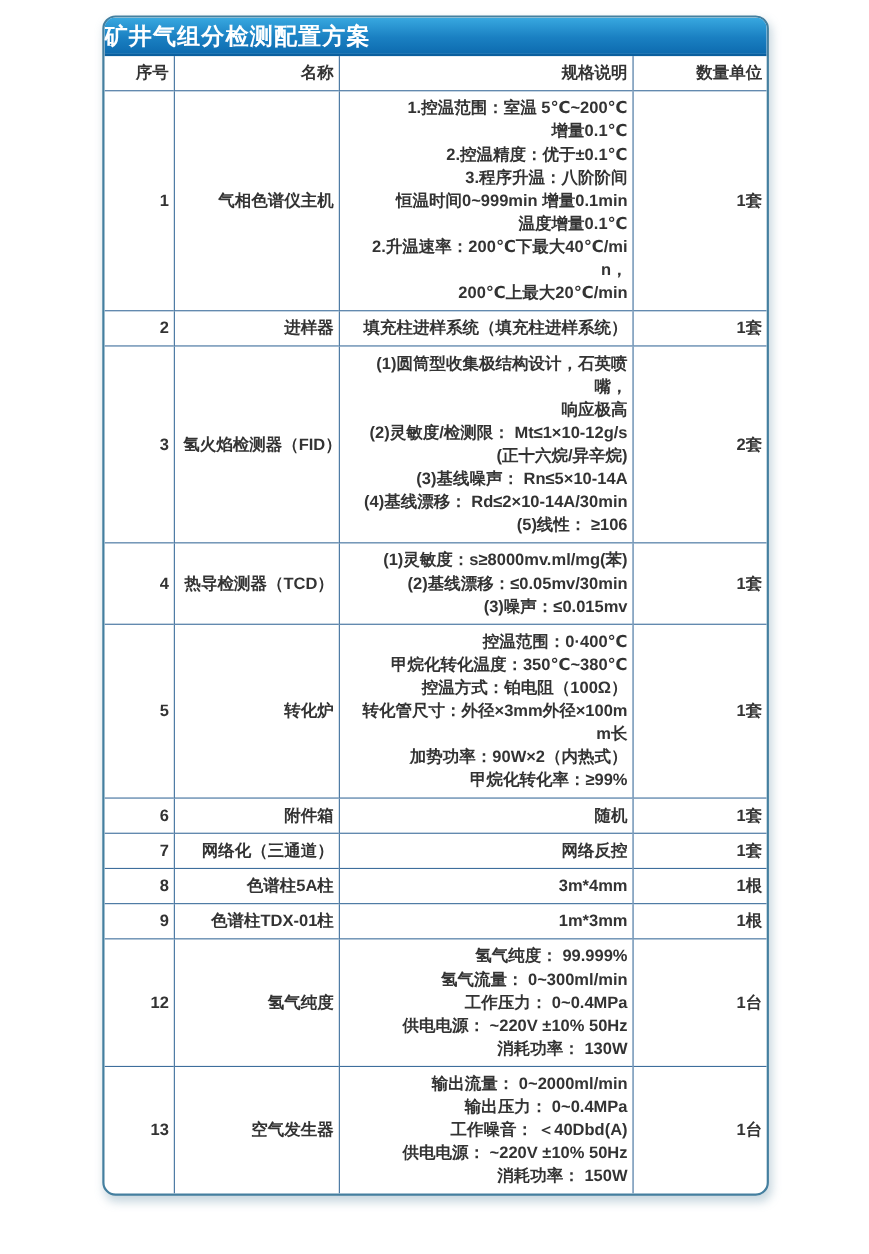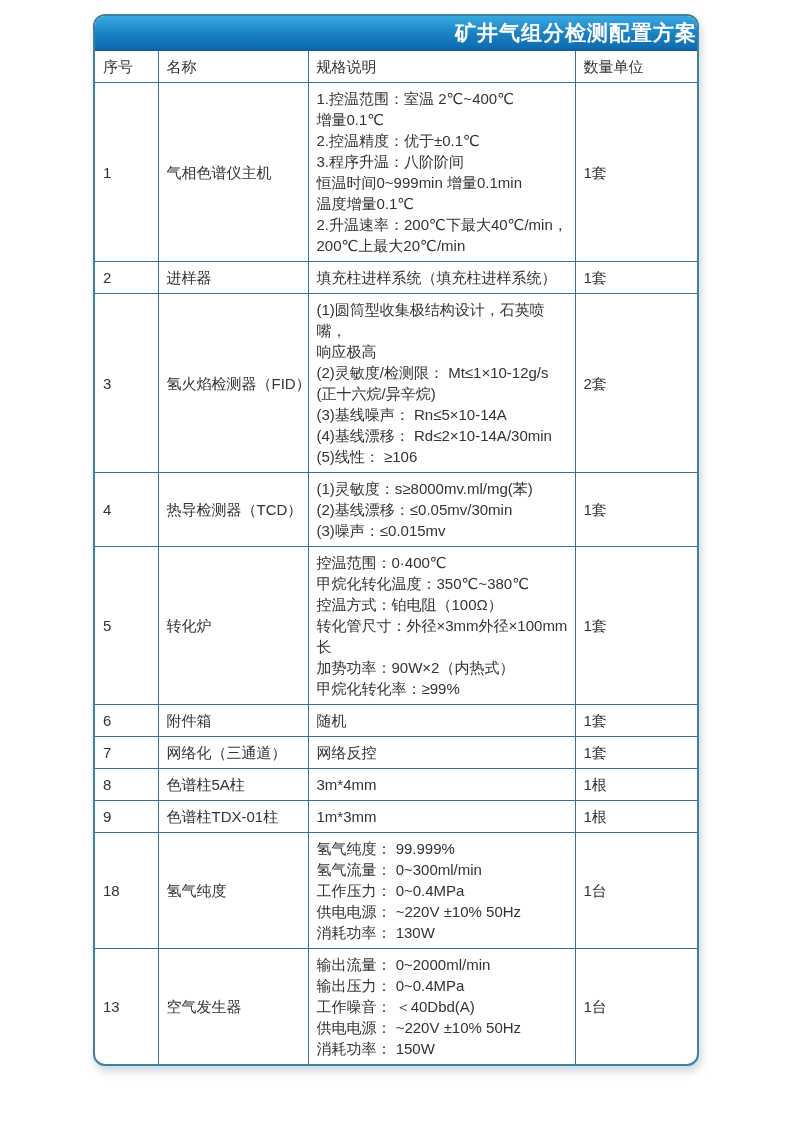--- a/index.html
+++ b/index.html
@@ -11,32 +11,32 @@
   .card{
     position:absolute;left:93px;top:14px;width:602px;
     border:2px solid #447f9f;border-radius:12px;overflow:hidden;
     background:#ffffff;
     box-shadow:2px 5px 9px rgba(110,150,170,.38);
   }
   .title-bar{
     height:33px;
     background:linear-gradient(180deg,#38a8e0 0%,#1a80c2 55%,#0d6baf 100%);
     border-bottom:2px solid #0a5f9e;
-    display:flex;align-items:center;justify-content:flex-end;
+    display:flex;align-items:center;justify-content:flex-start;
     color:#ffffff;font-weight:bold;font-size:21px;letter-spacing:1px;
   }
   table.cfg{
     border-collapse:collapse;table-layout:fixed;width:100%;
     font-size:15px;line-height:21px;color:#333333;
   }
   .cfg th,.cfg td{
     border-left:1.5px solid #3e6e9c;
     border-top:1.5px solid #3e6e9c;
     padding:5px 4px 5px 8px;
-    vertical-align:middle;text-align:left;font-weight:normal;
+    vertical-align:middle;text-align:right;font-weight:bold;
     word-break:break-all;
   }
   .cfg tr > *:first-child{border-left:none;}
   .cfg thead th{border-top:none;height:19px;}
   .c-no{text-align:center;padding-left:0;}
   .c-name{white-space:nowrap;overflow:hidden;}
   .c-qty{padding-left:22px;white-space:nowrap;}
   .c-spec div{min-height:21px;}
 </style>
 </head>
@@ -59,21 +59,21 @@
         <th class="c-name" style="white-space:normal">名称</th>
         <th class="c-spec">规格说明</th>
         <th style="padding-left:8px">数量单位</th>
       </tr>
     </thead>
     <tbody>
   <tr>
     <td class="c-no">1</td>
     <td class="c-name">气相色谱仪主机</td>
     <td class="c-spec">
-            <div>1.控温范围：室温 2℃~400℃</div>
+            <div>1.控温范围：室温 5℃~200℃</div>
             <div>增量0.1℃</div>
             <div>2.控温精度：优于±0.1℃</div>
             <div>3.程序升温：八阶阶间</div>
             <div>恒温时间0~999min 增量0.1min</div>
             <div>温度增量0.1℃</div>
             <div>2.升温速率：200℃下最大40℃/min，</div>
             <div>200℃上最大20℃/min</div>
           </td>
     <td class="c-qty">1套</td>
   </tr>
@@ -159,21 +159,21 @@
     <td class="c-name">色谱柱TDX-01柱</td>
     <td class="c-spec">
             <div>1m*3mm</div>
           </td>
     <td class="c-qty">1根</td>
   </tr>
 
 
 
   <tr>
-    <td class="c-no">18</td>
+    <td class="c-no">12</td>
     <td class="c-name">氢气纯度</td>
     <td class="c-spec">
             <div>氢气纯度： 99.999%</div>
             <div>氢气流量： 0~300ml/min</div>
             <div>工作压力： 0~0.4MPa</div>
             <div>供电电源： ~220V ±10% 50Hz</div>
             <div>消耗功率： 130W</div>
           </td>
     <td class="c-qty">1台</td>
   </tr>

